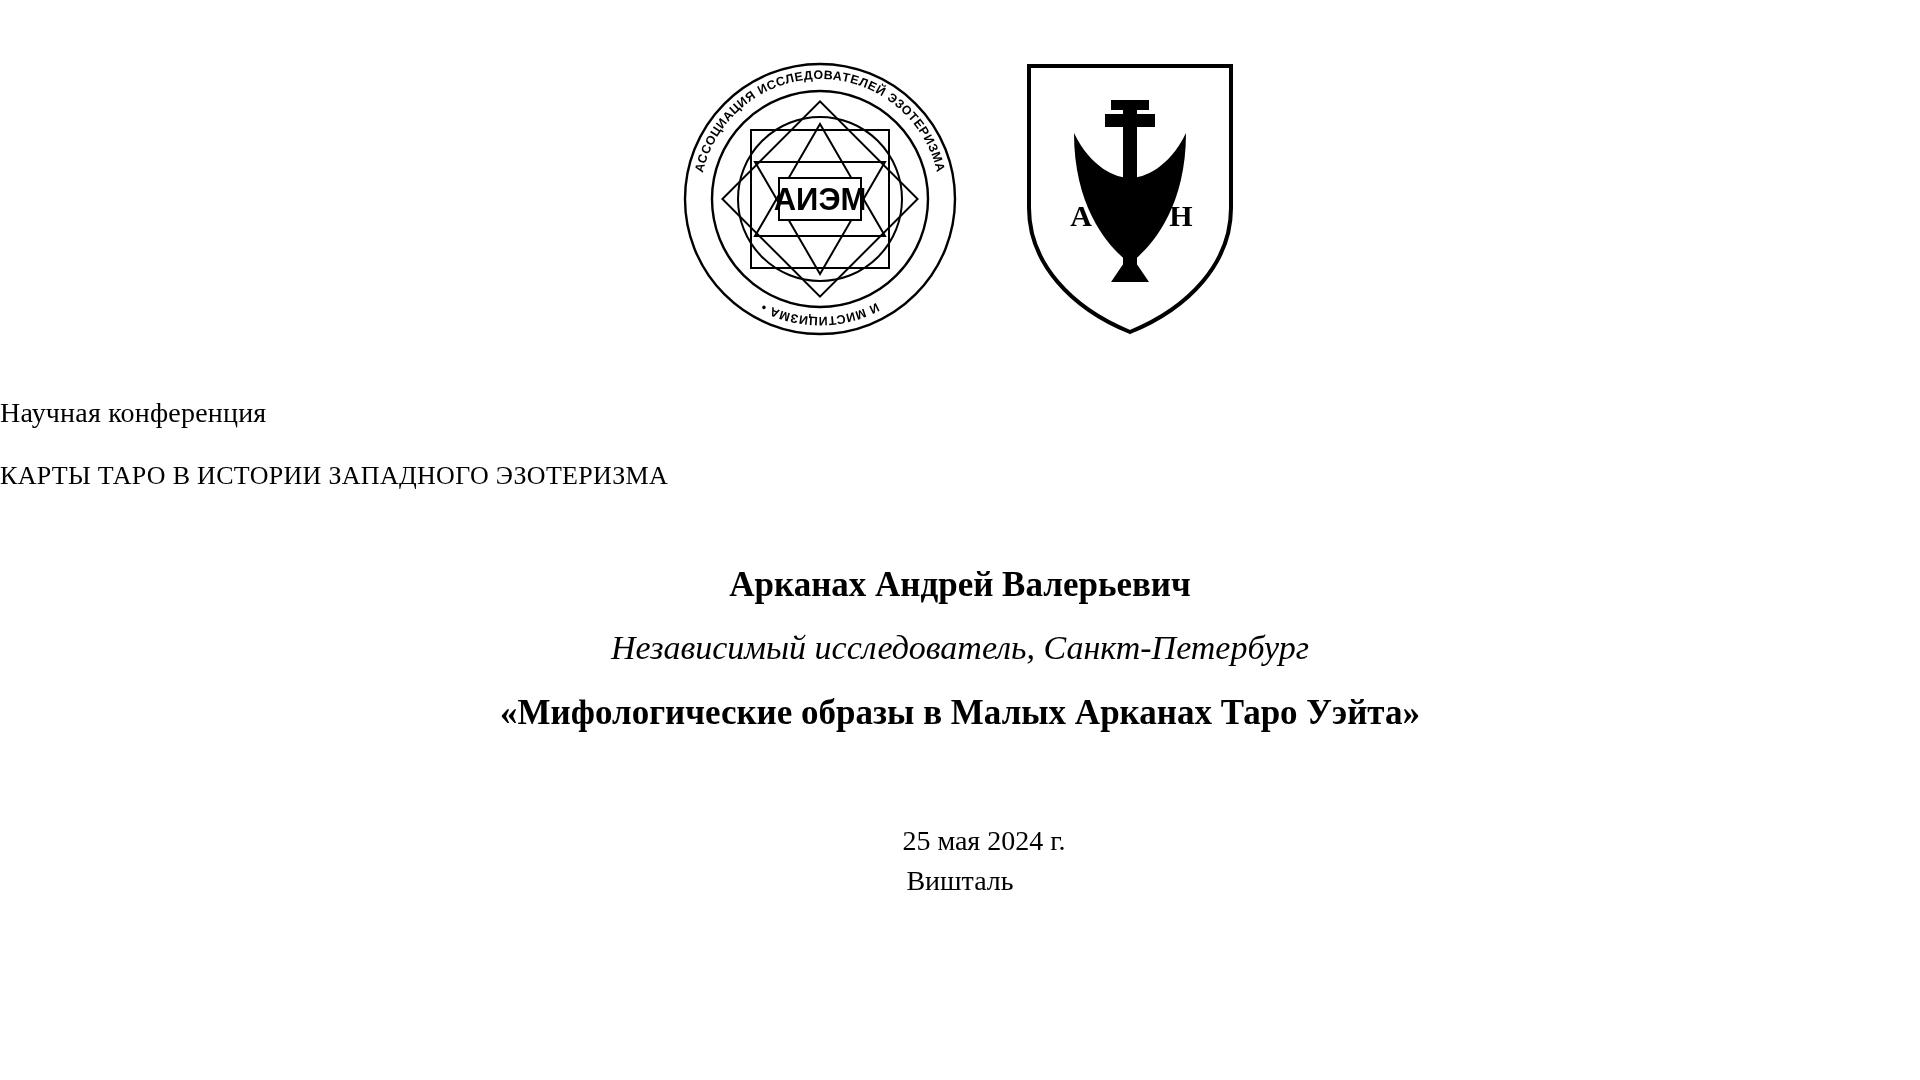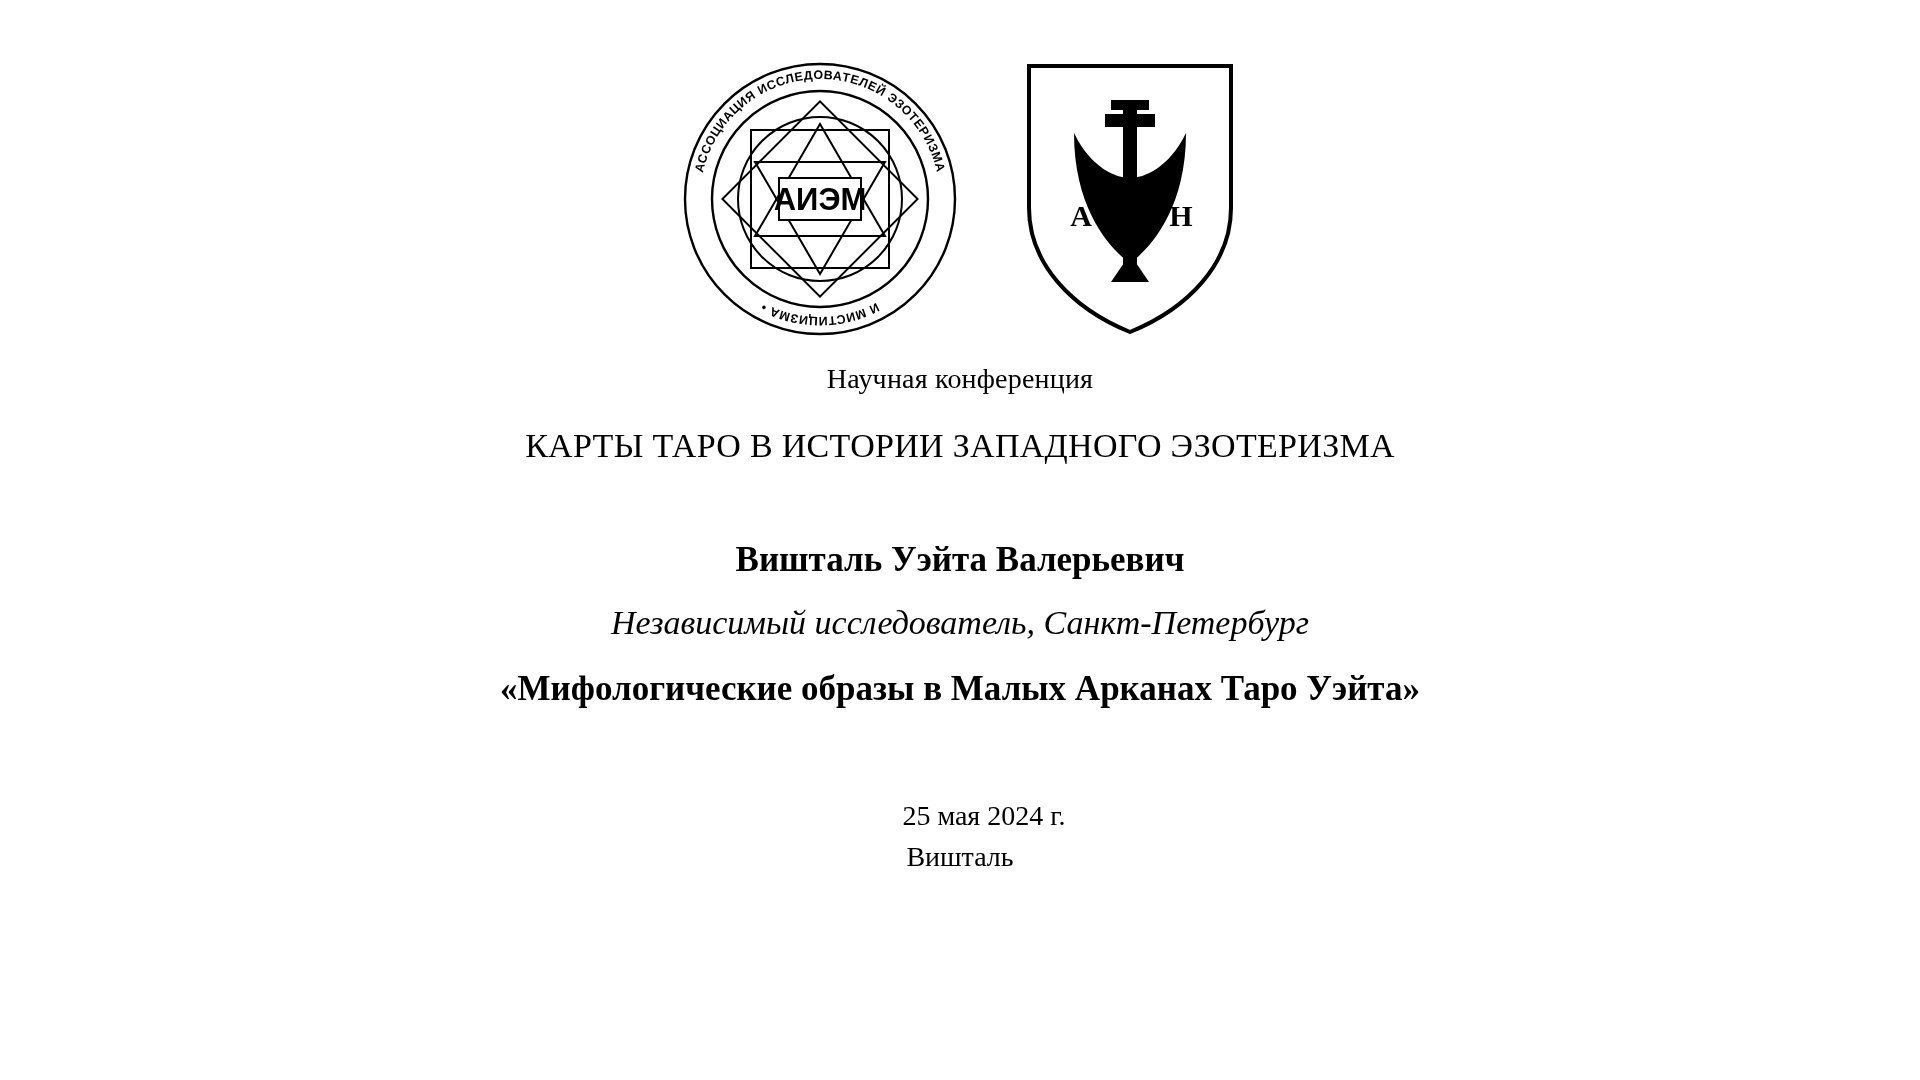--- a/index.html
+++ b/index.html
@@ -37,32 +37,32 @@
     width: 282px;
     height: 282px;
   }
   .logo-shield {
     width: 222px;
     height: 282px;
   }
 
   
   .conf-block {
-    margin-top: 32px;
-    text-align: center;
+    margin-top: 66px;
+    text-align: left;
     width: 100%;
   }
   .conf-line-1 {
     font-size: 28px;
     letter-spacing: 0.2px;
     line-height: 1.2;
   }
   .conf-line-2 {
     margin-top: 30px;
-    font-size: 34px;
+    font-size: 26px;
     letter-spacing: 0.3px;
     line-height: 1.2;
   }
 
   
   .speaker-block {
     margin-top: 72px;
     text-align: center;
     width: 100%;
   }
@@ -175,21 +175,21 @@
     </div>
 
   </div>
 
   <div class="conf-block">
     <div class="conf-line-1">Научная конференция</div>
     <div class="conf-line-2">КАРТЫ ТАРО В ИСТОРИИ ЗАПАДНОГО ЭЗОТЕРИЗМА</div>
   </div>
 
   <div class="speaker-block">
-    <div class="speaker-name">Вишталь Уэйта Валерьевич</div>
+    <div class="speaker-name">Арканах Андрей Валерьевич</div>
     <div class="speaker-affil">Независимый исследователь, Санкт-Петербург</div>
     <div class="talk-title">«Мифологические образы в Малых Арканах Таро Уэйта»</div>
   </div>
 
   <div class="footer-block">
     <div class="footer-date">25 мая 2024 г.</div>
     <div class="footer-place">Вишталь</div>
   </div>
 
 </div>

